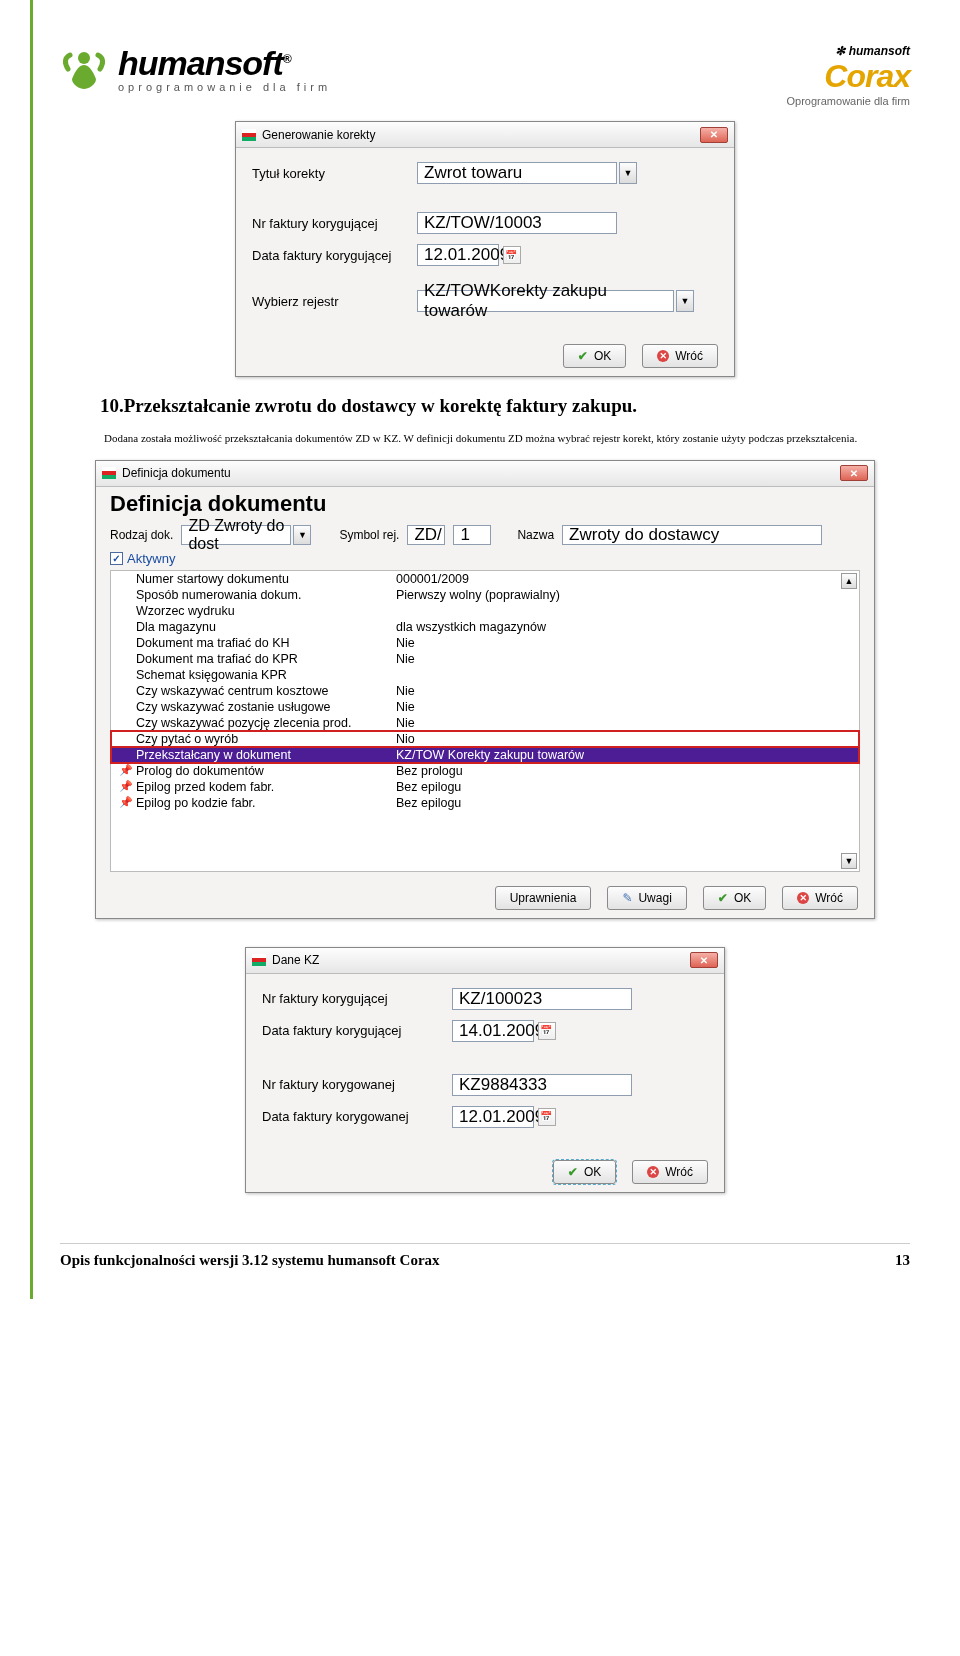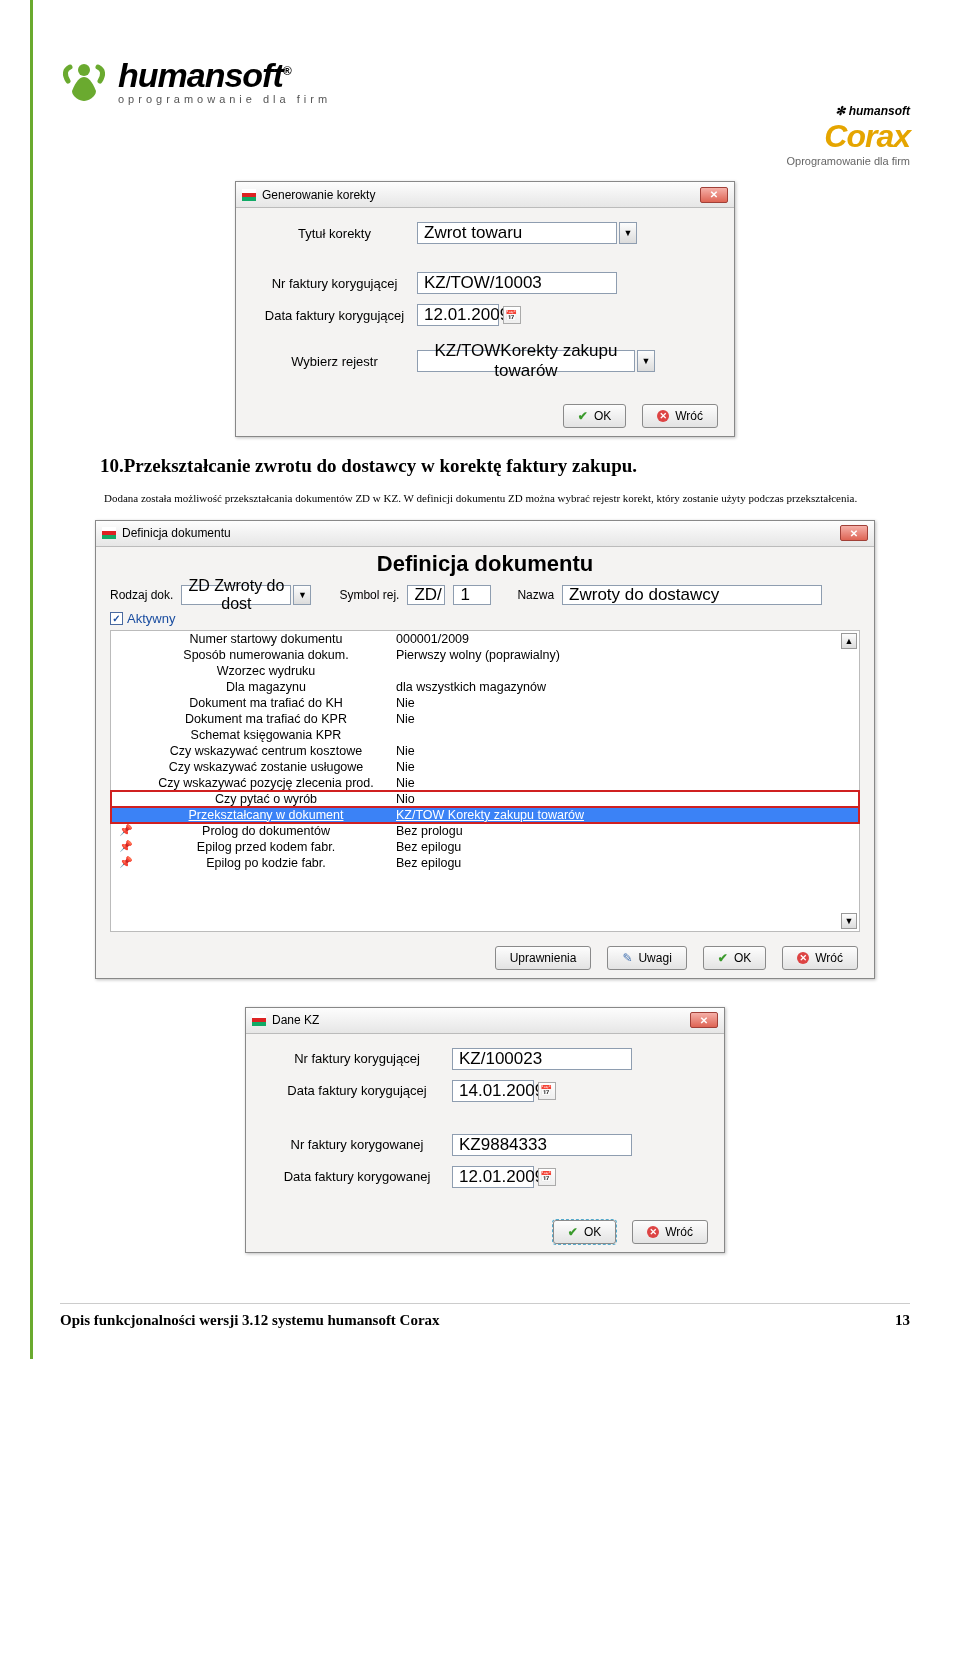--- a/index.html
+++ b/index.html
@@ -1,33 +1,33 @@
 <!DOCTYPE html>
 <html><head>
 <meta charset="utf-8">
 <style>
   * { margin:0; padding:0; box-sizing:border-box; }
   body { font-family:Arial,sans-serif; font-size:14px; color:#000; background:#fff; width:960px; }
-  .page { position:relative; padding:16px 50px 0 60px; }
+  .page { position:relative; padding:4px 50px 0 60px; }
   .green-bar { position:absolute; left:30px; top:0; bottom:0; width:3px; background:#6aaa2f; }
 
   .header { display:flex; justify-content:space-between; align-items:flex-start; padding-top:40px; margin-bottom:14px; }
   .logo-left { display:flex; align-items:center; gap:10px; }
   .logo-icon { width:48px; height:48px; position:relative; }
   .logo-icon svg { width:100%; height:100%; }
   .logo-left .text { display:flex; flex-direction:column; }
   .logo-left .text .name { font-size:34px; font-weight:700; letter-spacing:-1px; font-style:italic; }
   .logo-left .text .name .reg { font-size:12px; vertical-align:super; }
   .logo-left .text .tag { font-size:11px; letter-spacing:4px; color:#555; margin-top:-2px; }
   .logo-right { text-align:right; }
-  .logo-right .small { font-size:12px; font-weight:700; font-style:italic;margin-top:48px; }
+  .logo-right .small { font-size:12px; font-weight:700; font-style:italic; }
   .logo-right .corax { font-size:32px; font-weight:700; color:#e5a500; font-style:italic; letter-spacing:-1px; }
   .logo-right .tag { font-size:11px; color:#666; }
 
-  .dlg { border:1px solid #888; background:#f4f3f2; margin:8px auto 18px; box-shadow:1px 1px 3px rgba(0,0,0,0.25);text-align:center; }
+  .dlg { border:1px solid #888; background:#f4f3f2; margin:8px auto 18px; box-shadow:1px 1px 3px rgba(0,0,0,0.25); }
   .dlg-title { background:linear-gradient(#fdfdfd,#e6e6e6); border-bottom:1px solid #bbb; height:26px; display:flex; align-items:center; padding:0 6px; font-size:12px; }
   .dlg-title .flag { width:14px; height:12px; margin-right:6px; display:inline-block; }
   .dlg-title .flag span { display:block; height:4px; }
   .dlg-title .spacer { flex:1; }
   .dlg-close { width:28px; height:16px; background:linear-gradient(#f5b0a8,#de6454); border:1px solid #a04038; border-radius:2px; display:flex; align-items:center; justify-content:center; color:#fff; font-size:10px; font-weight:700; }
   .dlg-body { padding:14px 16px; font-size:13px; }
 
   .row { display:flex; align-items:center; margin-bottom:10px; }
   .row .lbl { width:165px; }
   .inp { background:#fff; border:1px solid #8e9db0; height:22px; padding:2px 6px; font-size:17px; display:flex; align-items:center; }
@@ -49,21 +49,21 @@
   .def-header-row { display:flex; align-items:center; gap:8px; padding:6px 14px; font-size:12px; }
   .def-header-row .combo .inp { height:20px; font-size:16px; }
   .def-header-row .combo .arrow { height:20px; }
   .chk-row { padding:0 14px 4px; display:flex; align-items:center; gap:4px; color:#1a4da0; font-size:13px; }
   .chk { width:13px; height:13px; border:1px solid #4a6aa0; background:#fff; display:flex; align-items:center; justify-content:center; color:#1a4da0; font-size:10px; font-weight:700; }
 
   .props { background:#fff; border:1px solid #bbb; margin:0 14px; font-size:12.5px; position:relative; }
   .props .scroll-up { position:absolute; right:2px; top:2px; width:16px; height:16px; background:linear-gradient(#fdfdfd,#dcdcdc); border:1px solid #999; display:flex; align-items:center; justify-content:center; font-size:9px; }
   .prow { display:flex; padding:1px 8px; }
   .prow .pk { width:260px; }
-  .prow.sel { background:#3b82f6; color:#fff;text-decoration:underline; }
+  .prow.sel { background:#4c1d95; color:#fff; }
   .prow.red-box { outline:2px solid #d02020; outline-offset:-1px; }
   .prow .pin { width:14px; display:inline-block; margin-right:3px; color:#d07000; font-size:11px; }
   .props .scroll-dn { position:absolute; right:2px; bottom:2px; width:16px; height:16px; background:linear-gradient(#fdfdfd,#dcdcdc); border:1px solid #999; display:flex; align-items:center; justify-content:center; font-size:9px; }
   .props-gap { height:60px; }
 
   .dlg3 { width:480px;margin-top:28px; }
 
   .footer { border-top:1px solid #ccc; margin-top:50px; padding:8px 0 30px; display:flex; justify-content:space-between; font-family:'Times New Roman',serif; font-size:15px; font-weight:700; }
 </style>
 </head>
@@ -120,21 +120,21 @@
     </div>
     <div class="row">
       <span class="lbl">Data faktury korygującej</span>
       <span class="inp" style="width:82px">12.01.2009</span>
       <span class="cal-icon">📅</span>
     </div>
     <div style="height:14px"></div>
     <div class="row">
       <span class="lbl">Wybierz rejestr</span>
       <span class="combo">
-        <span class="inp" style="width:218px">KZ/TOWKorekty zakupu towarów</span>
+        <span class="inp" style="width:257px">KZ/TOWKorekty zakupu towarów</span>
         <span class="arrow">▼</span>
       </span>
     </div>
   </div>
   <div class="btns">
     <span class="btn">
           <span class="ico-ok">✔</span>
           <span>OK</span>
         </span>
     <span class="btn">

